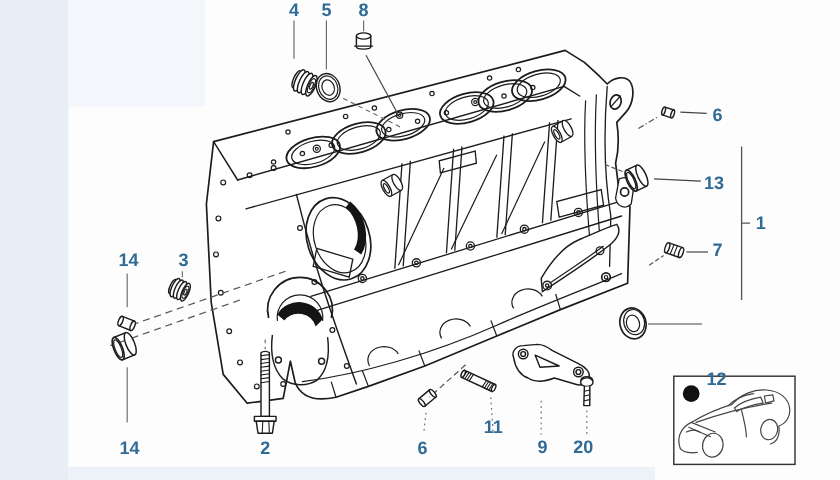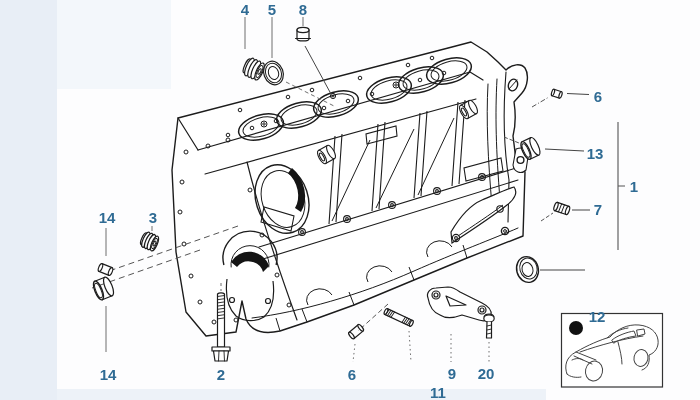--- a/index.html
+++ b/index.html
@@ -360,17 +360,17 @@
       <div class="callout" style="left: 598px; top: 96px;">6</div>
       <div class="callout" style="left: 595px; top: 153px;">13</div>
       <div class="callout" style="left: 634px; top: 186px;">1</div>
       <div class="callout" style="left: 598px; top: 209px;">7</div>
       <div class="callout" style="left: 597px; top: 284px; margin-top: 32px;">12</div>
       <div class="callout" style="left: 107px; top: 217px;">14</div>
       <div class="callout" style="left: 153px; top: 217px;">3</div>
       <div class="callout" style="left: 108px; top: 374px;">14</div>
       <div class="callout" style="left: 221px; top: 374px;">2</div>
       <div class="callout" style="left: 352px; top: 374px;">6</div>
-      <div class="callout" style="left: 411px; top: 392px; margin-left: 27px;">11</div>
+      <div class="callout" style="left: 411px; top: 356px;">11</div>
       <div class="callout" style="left: 452px; top: 373px;">9</div>
       <div class="callout" style="left: 486px; top: 373px;">20</div>
     </div>
 </div>
 
 </body></html>

